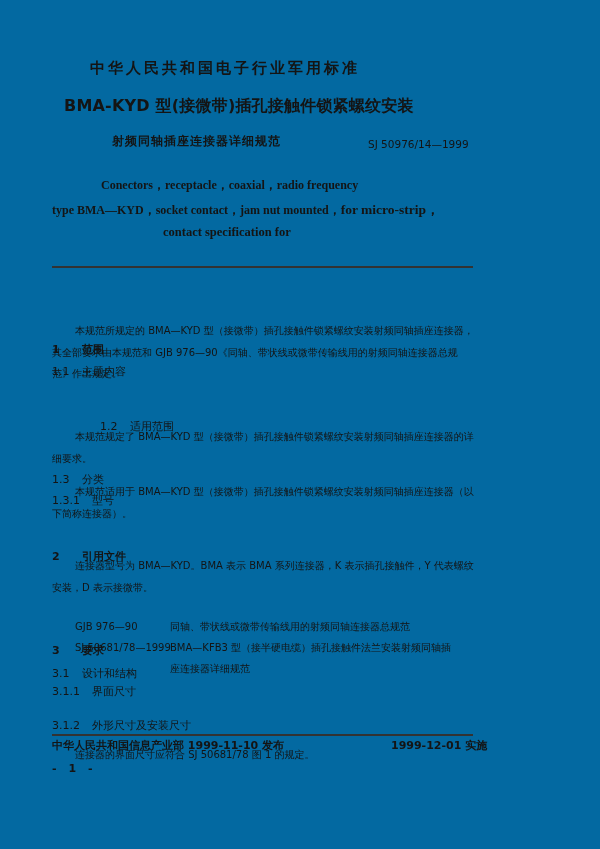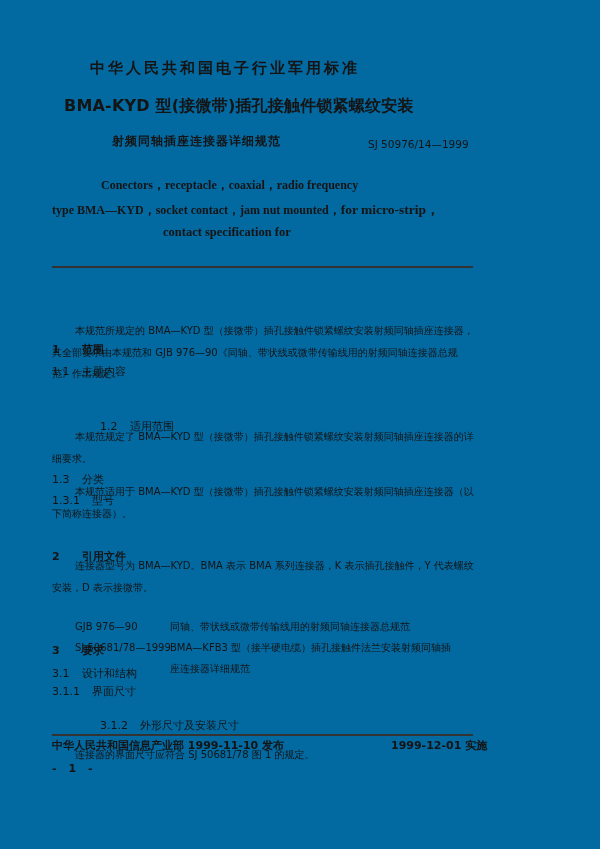--- a/index.html
+++ b/index.html
@@ -90,21 +90,21 @@
 
   <div class="abs heading" style="left:52px; top:666px; font-weight:normal;">
     <span class="num">3.1</span><span>设计和结构</span>
   </div>
 
   <div class="abs heading" style="left:52px; top:684px; font-weight:normal;">
     <span class="num2">3.1.1</span><span>界面尺寸</span>
   </div>
   <div class="abs body-text" style="left:75px; top:702px;">连接器的界面尺寸应符合 SJ 50681/78 图 1 的规定。</div>
 
-  <div class="abs heading" style="left:52px; top:718px; font-weight:normal;margin-left:48px;">
+  <div class="abs heading" style="left:52px; top:718px; font-weight:normal;">
     <span class="num2">3.1.2</span><span>外形尺寸及安装尺寸</span>
   </div>
 
   <div class="rule" style="top:734px;"></div>
 
   <div class="abs sans footer-left">中华人民共和国信息产业部 1999-11-10 发布</div>
   <div class="abs sans footer-right">1999-12-01 实施</div>
   <div class="abs sans page-no">- 1 -</div>
 
 </div>

